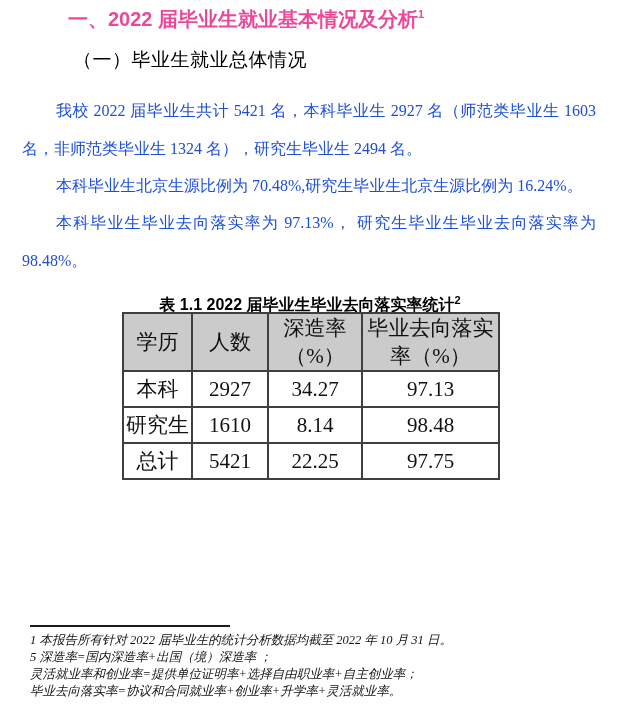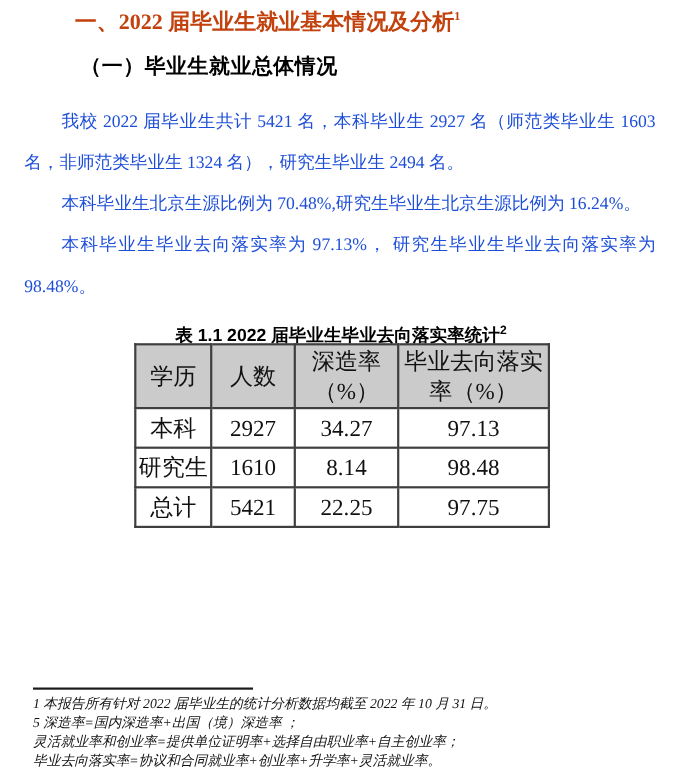--- a/index.html
+++ b/index.html
@@ -11,34 +11,34 @@
     background: #ffffff;
     overflow: hidden;
     color: #111111;
     font-family: "Liberation Serif", "DejaVu Serif", serif;
   }
   .h1 {
     position: absolute;
     left: 68px; top: 6px;
     font-size: 20px;
     font-weight: bold;
-    font-family: Liberation Serif, serif;
-    color: #c2410c;
+    font-family: Liberation Sans, sans-serif;
+    color: #ec4899;
     white-space: nowrap;
   }
   .h1 sup, .h2 sup, .tbl-title sup {
     font-size: 11px;
     vertical-align: super;
     line-height: 0;
   }
   .h2 {
     position: absolute;
     left: 73px; top: 47px;
     font-size: 19px;
-    font-weight: bold;
+    font-weight: normal;
     font-family: "Liberation Sans", "DejaVu Sans", sans-serif;
     color: #000000;
     white-space: nowrap;
     letter-spacing: 0.5px;
   }
   .para {
     position: absolute;
     left: 22px;
     width: 574px;
     font-size: 16px;

